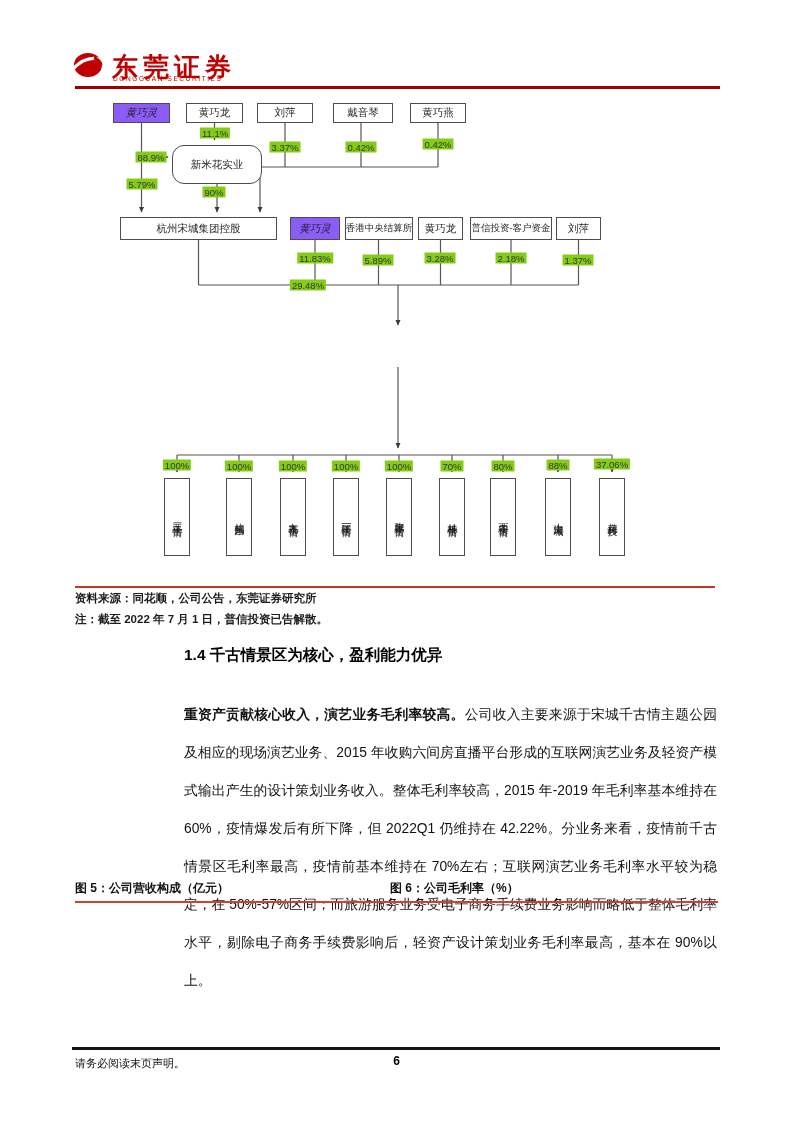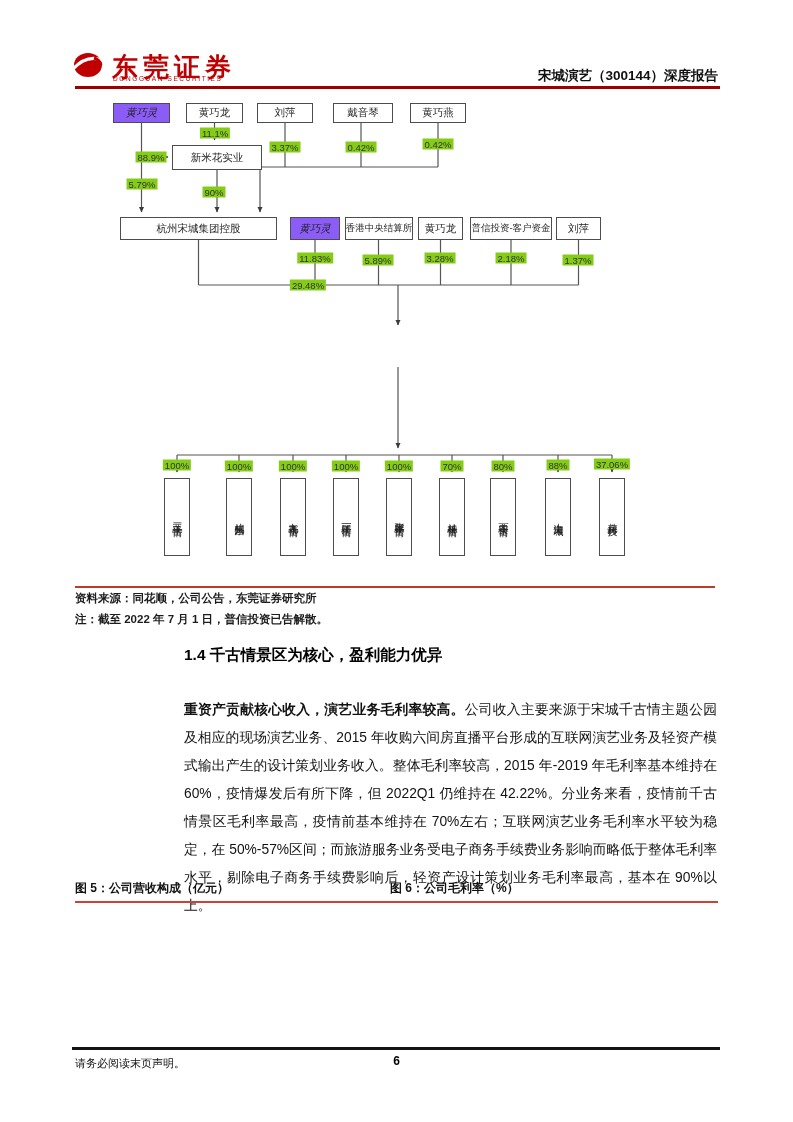--- a/index.html
+++ b/index.html
@@ -22,21 +22,21 @@
   .vbox span{writing-mode:vertical-lr;text-orientation:upright;letter-spacing:1px;font-size:10px;}
   .pct{position:absolute;transform:translate(-50%,-50%);background:#84cc16;padding:0 2px;
        font-size:9.5px;color:#333;z-index:3;white-space:nowrap;}
   svg.lines{position:absolute;left:0;top:0;z-index:1;}
   
   .src{position:absolute;left:75px;top:591px;font-size:11.5px;font-weight:bold;color:#1c1c1c;}
   .note{position:absolute;left:75px;top:612px;font-size:11.5px;font-weight:bold;color:#1c1c1c;}
   .rule-red-src{position:absolute;left:75px;top:586px;width:640px;height:2px;background:#c0392b;}
   
   .sec-heading{position:absolute;left:184px;top:645px;font-size:15.5px;font-weight:bold;color:#000;}
-  .para{position:absolute;left:184px;top:682px;width:533px;font-size:13.8px;line-height:28px;
+  .para{position:absolute;left:184px;top:682px;width:533px;font-size:13.8px;line-height:38px;
         text-align:justify;color:#111;}
   .para .lead{font-weight:bold;}
   
   .cap5{position:absolute;left:75px;top:880px;font-size:12px;font-weight:bold;color:#111;}
   .cap6{position:absolute;left:390px;top:880px;font-size:12px;font-weight:bold;color:#111;}
   .rule-red-cap{position:absolute;left:75px;top:901px;width:643px;height:2px;background:#cb4335;}
   
   .rule-footer{position:absolute;left:72px;top:1047px;width:648px;height:3px;background:#141414;}
   .disclaimer{position:absolute;left:75px;top:1056px;font-size:11px;color:#111;}
   .pagenum{position:absolute;left:0;top:1054px;width:793px;text-align:center;
@@ -49,21 +49,20 @@
 
   <div class="logo">
     <svg width="34" height="30" viewBox="0 0 34 30">
       <ellipse cx="16" cy="15" rx="14" ry="12" fill="#c00000"></ellipse>
       <path d="M1,19 Q16,3 32,11" stroke="#fff" stroke-width="3.2" fill="none"></path>
       <path d="M22,8 q6,2 7,7" stroke="#c00000" stroke-width="3" fill="none"></path>
     </svg>
   </div>
   <div class="logo-text">东莞证券</div>
   <div class="logo-sub">DONGGUAN SECURITIES</div>
-  <div class="report-title">宋城演艺（300144）深度报告</div>
   <div class="rule-red-header"></div>
 
   <svg class="lines" width="793" height="620">
     <defs>
       <marker id="arr" markerWidth="7" markerHeight="7" refX="5" refY="2.5" orient="auto" markerUnits="userSpaceOnUse">
         <path d="M0,0 L5.5,2.5 L0,5 Z" fill="#3a3a3a"></path>
       </marker>
     </defs>
     <g stroke="#555" stroke-width="1.2" fill="none">
       <path d="M141.5,123 L141.5,212" marker-end="url(#arr)"></path>
@@ -104,21 +103,21 @@
   <div class="box" style="left:410px;top:103px;width:56px;height:20px;">黄巧燕</div>
 
   <div class="pct" style="left:215px;top:133px;">11.1%</div>
   <div class="pct" style="left:151px;top:157px;">88.9%</div>
   <div class="pct" style="left:142px;top:184px;">5.79%</div>
   <div class="pct" style="left:214px;top:192px;">90%</div>
   <div class="pct" style="left:285px;top:147px;">3.37%</div>
   <div class="pct" style="left:361px;top:147px;">0.42%</div>
   <div class="pct" style="left:438px;top:144px;">0.42%</div>
 
-  <div class="box" style="left:172px;top:145px;width:90px;height:25px;">新米花实业</div>
+  <div class="box" style="left:172px;top:145px;width:90px;height:39px;border-radius:12px;">新米花实业</div>
   <div class="box" style="left:120px;top:217px;width:157px;height:23px;">杭州宋城集团控股</div>
 
   <div class="box hl" style="left:290px;top:217px;width:50px;height:23px;">黄巧灵</div>
   <div class="box fs95" style="left:345px;top:217px;width:68px;height:23px;">香港中央结算所</div>
   <div class="box" style="left:418px;top:217px;width:45px;height:23px;">黄巧龙</div>
   <div class="box fs95" style="left:470px;top:217px;width:82px;height:23px;">普信投资-客户资金</div>
   <div class="box" style="left:556px;top:217px;width:45px;height:23px;">刘萍</div>
 
   <div class="pct" style="left:315px;top:258px;">11.83%</div>
   <div class="pct" style="left:378px;top:260px;">5.89%</div>

